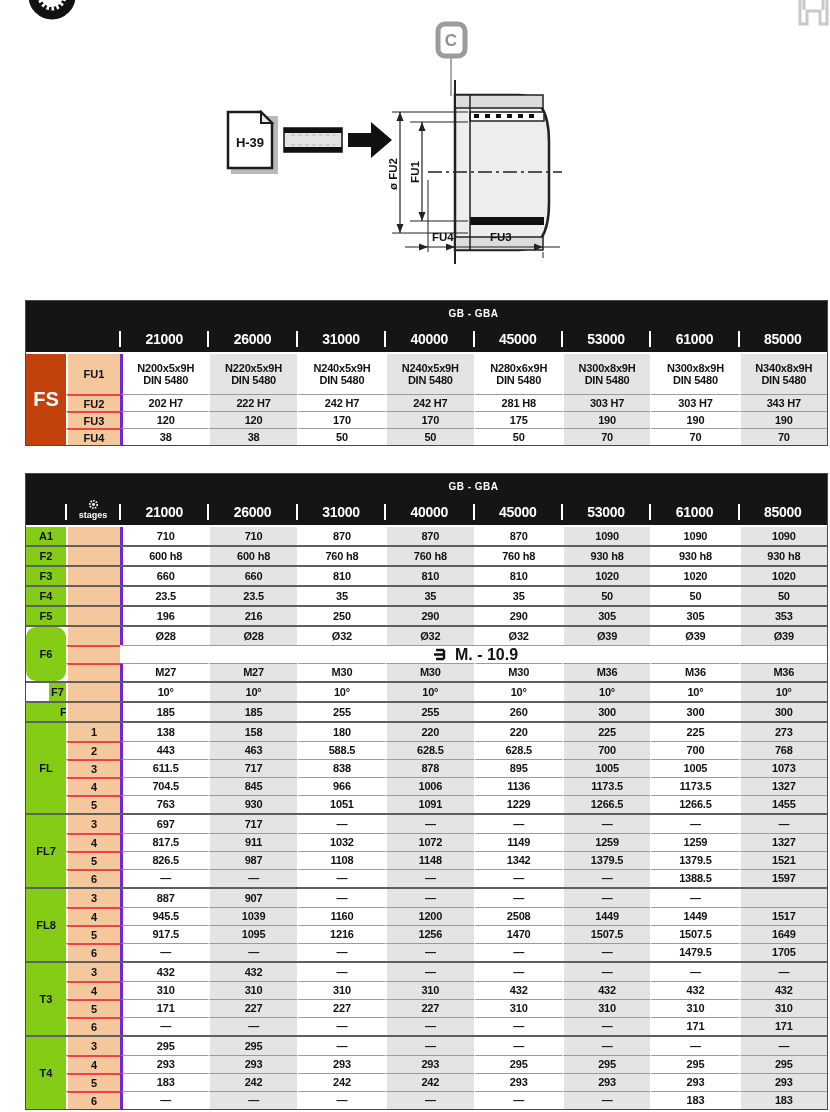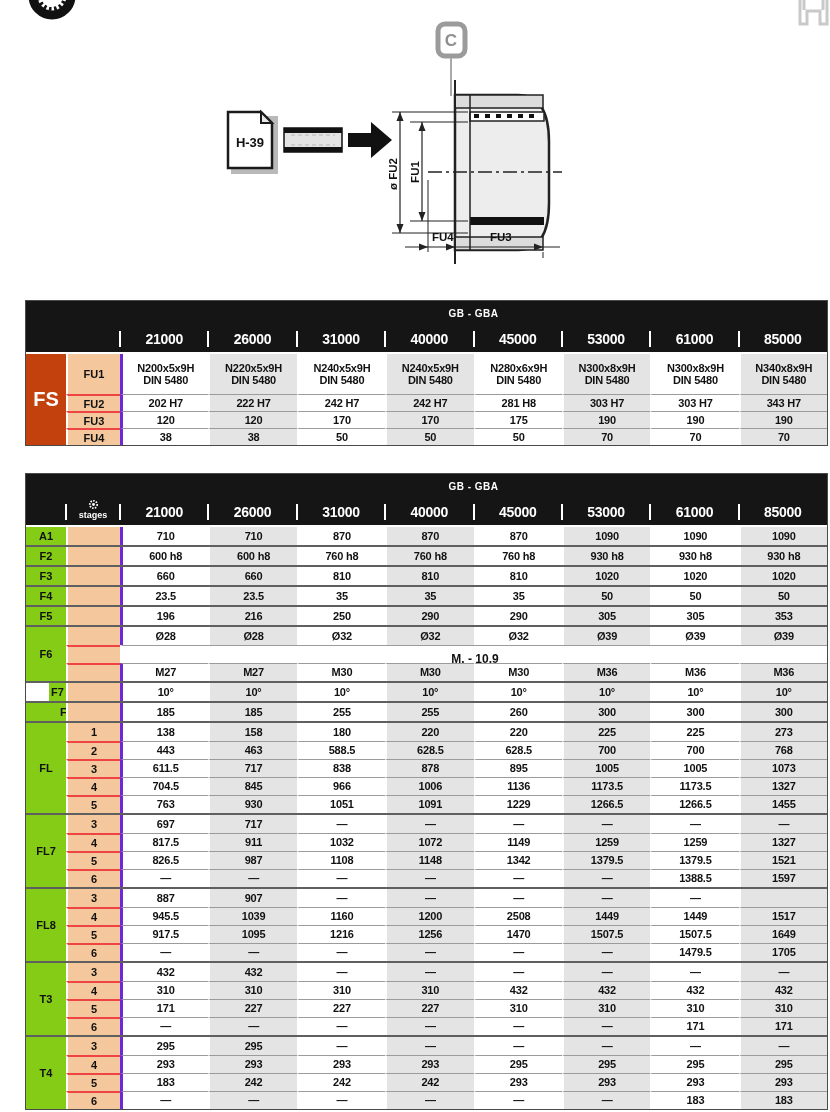--- a/index.html
+++ b/index.html
@@ -30,21 +30,21 @@
   .stg{background:#f4c79c;border-left:2px solid #fff;display:flex;align-items:center;justify-content:center;
        font-size:11px;font-weight:700;}
   .dc{background:#fff;border-left:2px solid #fff;display:flex;flex-direction:column;align-items:center;
       justify-content:center;font-size:11px;font-weight:700;letter-spacing:-0.2px;line-height:1.1;}
   .dc.first{border-left:3px solid #6d28d9;}
   .dc.shade{background:#e4e4e4;}
   .dc.bt,.note.bt{border-top:1px solid #9b9b9b;}
   .stg.bt{border-top:2px solid #ef4444;}
   .sub{font-size:11px;font-weight:700;}
   .note{grid-column:3/11;background:#fff;display:flex;align-items:center;justify-content:center;
-        gap:9px;font-size:12px;font-weight:700;border-left:3px solid #fff;flex-direction:column;}
+        gap:9px;font-size:16px;font-weight:700;border-left:3px solid #fff;}
 </style>
 </head>
 <body>
 
 <div id="page">
 
   <svg width="830" height="296" viewBox="0 0 830 296" style="position:absolute;top:0;left:0;">
 
     <g>
       <circle cx="52" cy="-4" r="19" fill="none" stroke="#111" stroke-width="9"></circle>
@@ -400,21 +400,21 @@
           <div>305</div>
         </div>
         <div class="dc">
           <div>305</div>
         </div>
         <div class="dc shade">
           <div>353</div>
         </div>
       </div>
       <div class="tgroup">
-        <div class="lab" style="grid-row: 1 / span 3;">F6</div>
+        <div class="lab" style="grid-row: 1 / span 3; border-radius: 10px;">F6</div>
         <div class="stg"></div>
         <div class="dc first">
           <div>Ø28</div>
         </div>
         <div class="dc shade">
           <div>Ø28</div>
         </div>
         <div class="dc">
           <div>Ø32</div>
         </div>

